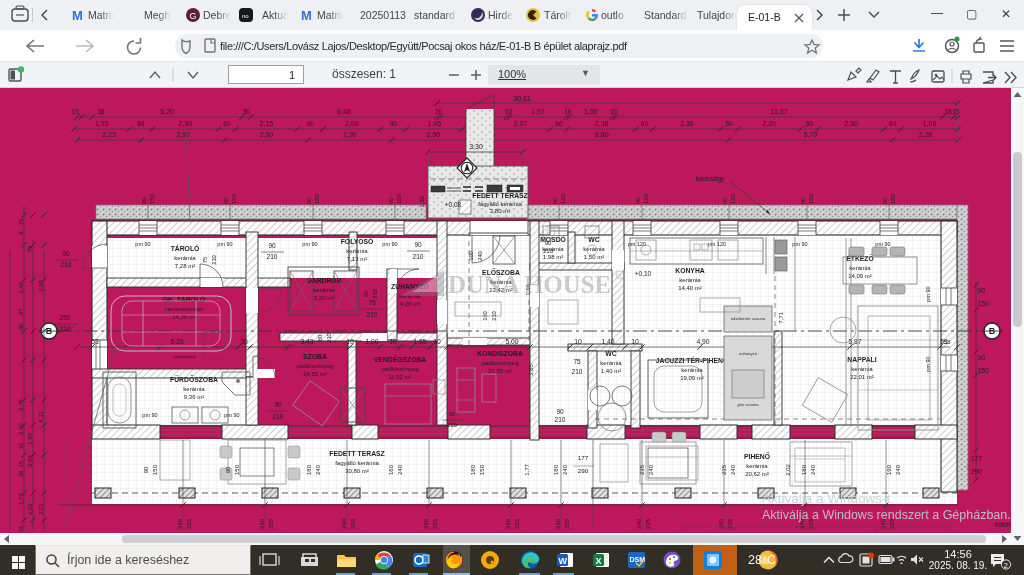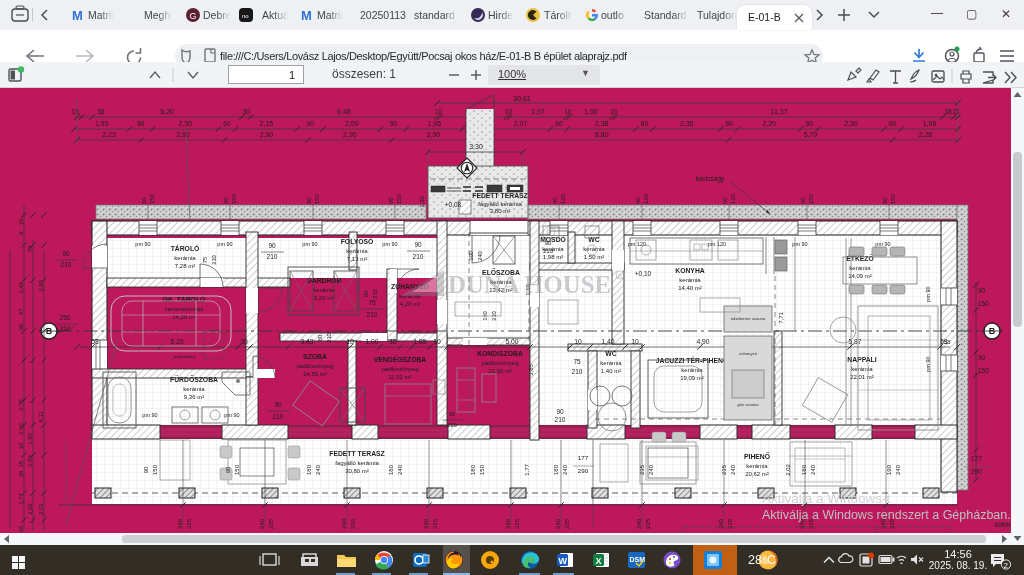--- a/index.html
+++ b/index.html
@@ -5,21 +5,21 @@
 html,body{width:1024px;height:575px;overflow:hidden;background:#fff;font-family:"Liberation Sans",sans-serif;}
 #page{position:relative;width:1024px;height:575px;}
 
 #tabbar{position:absolute;left:0;top:0;width:1024px;height:30px;background:#eef0f3;}
 .tabtxt{position:absolute;top:9px;font-size:10.5px;color:#41464b;white-space:nowrap;overflow:hidden;}
 .fade:after{content:"";position:absolute;right:0;top:0;bottom:0;width:14px;background:linear-gradient(90deg,rgba(238,240,243,0),#eef0f3);}
 .activetab{position:absolute;left:737px;top:5px;width:75px;height:25px;background:#fff;border-radius:8px 8px 0 0;box-shadow:0 0 2px rgba(0,0,0,.15);}
 .wctl{position:absolute;top:8px;font-size:12px;color:#3b3b3b;}
 .tsep{position:absolute;top:8px;width:1px;height:14px;background:#c5c8cc;}
 
-#addrbar{position:absolute;left:0;top:40px;width:1024px;height:32px;background:#ffffff;border-bottom:1px solid #e4e6e9;}
+#addrbar{position:absolute;left:0;top:30px;width:1024px;height:32px;background:#ffffff;border-bottom:1px solid #e4e6e9;}
 #url{position:absolute;left:220px;top:10px;font-size:11px;letter-spacing:-0.35px;color:#27292c;white-space:nowrap;}
 
 #pdfbar{position:absolute;left:0;top:62px;width:1024px;height:26px;background:#f2f3f6;border-bottom:1px solid #d4d6d9;}
 .pbi{position:absolute;font-size:12px;color:#4a4d52;}
 #pagebox{position:absolute;left:228px;top:3px;width:76px;height:19px;background:#fff;border:1px solid #9aa0a6;font-size:11px;color:#222;text-align:right;line-height:18px;padding-right:8px;}
 #zoombox{position:absolute;left:488px;top:3px;width:112px;height:20px;background:#e3e5e9;font-size:11px;color:#333;line-height:19px;padding-left:10px;text-decoration:underline;}
 
 #content{position:absolute;left:0;top:88px;width:1024px;height:457px;background:#be185d;overflow:hidden;}
 
 #taskbar{position:absolute;left:0;top:545px;width:1024px;height:30px;background:#322d25;}
@@ -915,20 +915,27 @@
 <div id="taskbar">
   <svg width="1024" height="30" style="position:absolute;left:0;top:0">
 
     <g fill="#f5f5f5">
           <rect x="12" y="11" width="6" height="6"></rect>
           <rect x="19" y="11" width="6" height="6"></rect>
           <rect x="12" y="18" width="6" height="6"></rect>
           <rect x="19" y="18" width="6" height="6"></rect>
         </g>
   </svg>
+  <div id="searchbox">
+    <svg width="16" height="16" style="position:absolute;left:9px;top:7px">
+          <circle cx="6.5" cy="6.5" r="4.5" fill="none" stroke="#3f3f3f" stroke-width="1.5"></circle>
+          <line x1="10" y1="10" x2="14" y2="14" stroke="#3f3f3f" stroke-width="1.5"></line>
+        </svg>
+    <span>Írjon ide a kereséshez</span>
+  </div>
   <svg width="1024" height="30" style="position:absolute;left:0;top:0">
 
     <g stroke="#e8e8e8" stroke-width="1.3" fill="none">
       <rect x="263" y="9" width="13" height="11"></rect>
           <path d="M260 11 v9 M279 11 v9" stroke-width="1.1"></path>
     </g>
 
     <path d="M301 12 h17 v9 h-17 z" fill="#d8d8d8"></path>
         <path d="M303 12 v-3 h13 v3" fill="none" stroke="#d8d8d8" stroke-width="1.5"></path>
         <path d="M305 14 h4 v3 h-4 z M311 14 h4 v3 h-4 z" fill="#322d25"></path>

